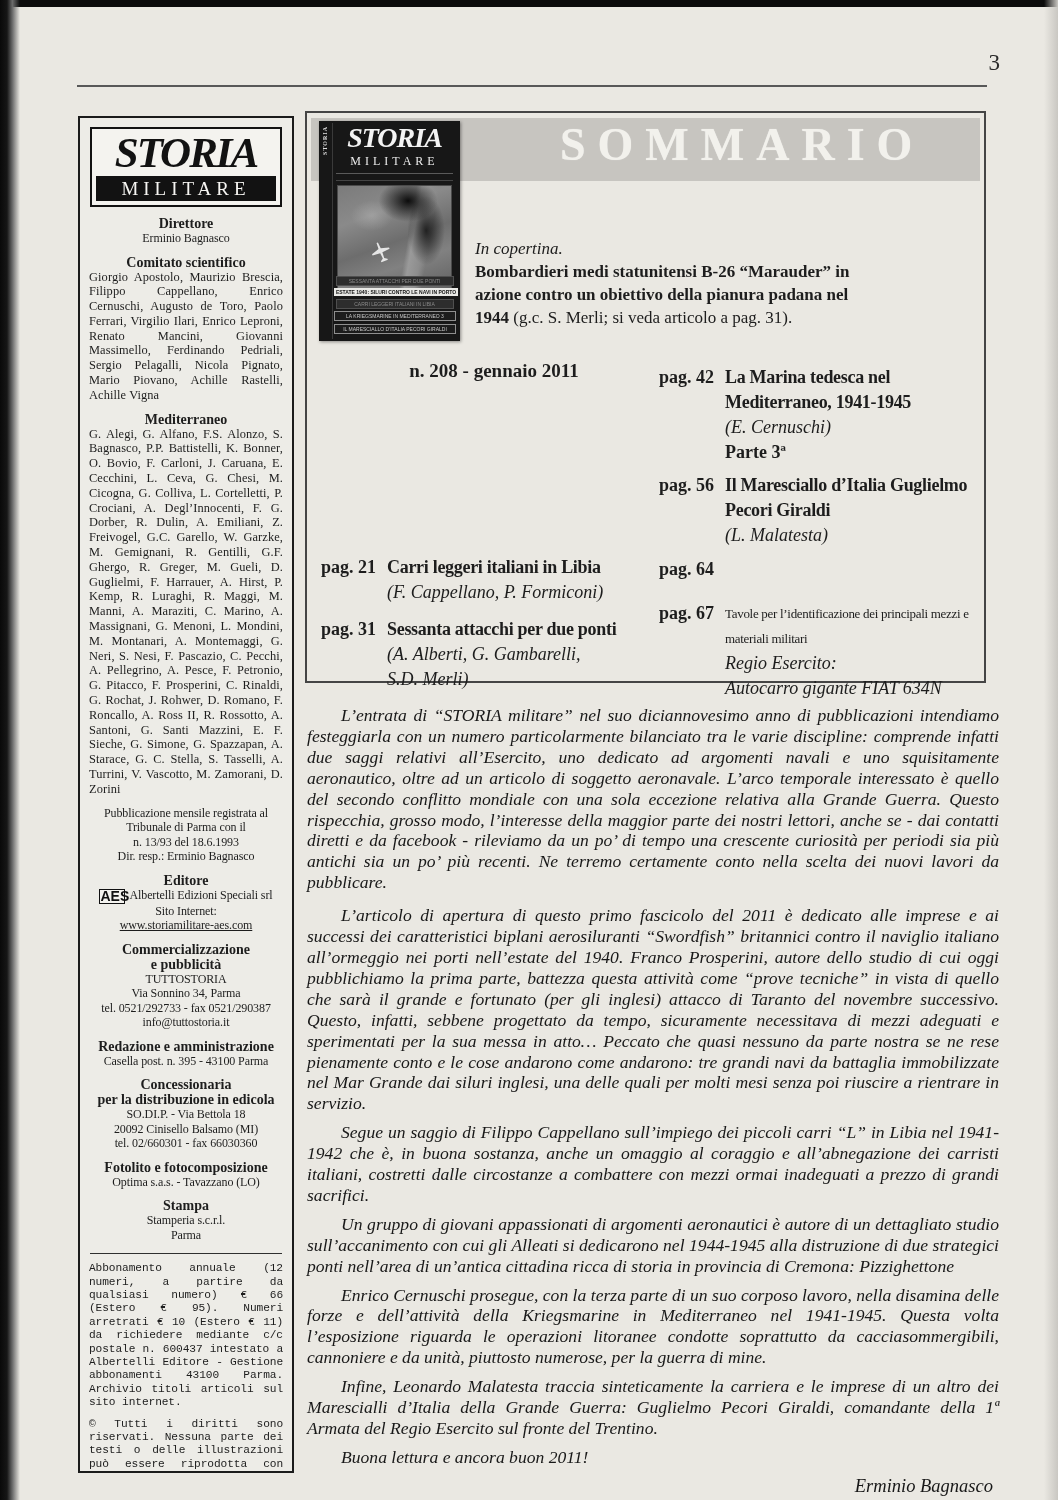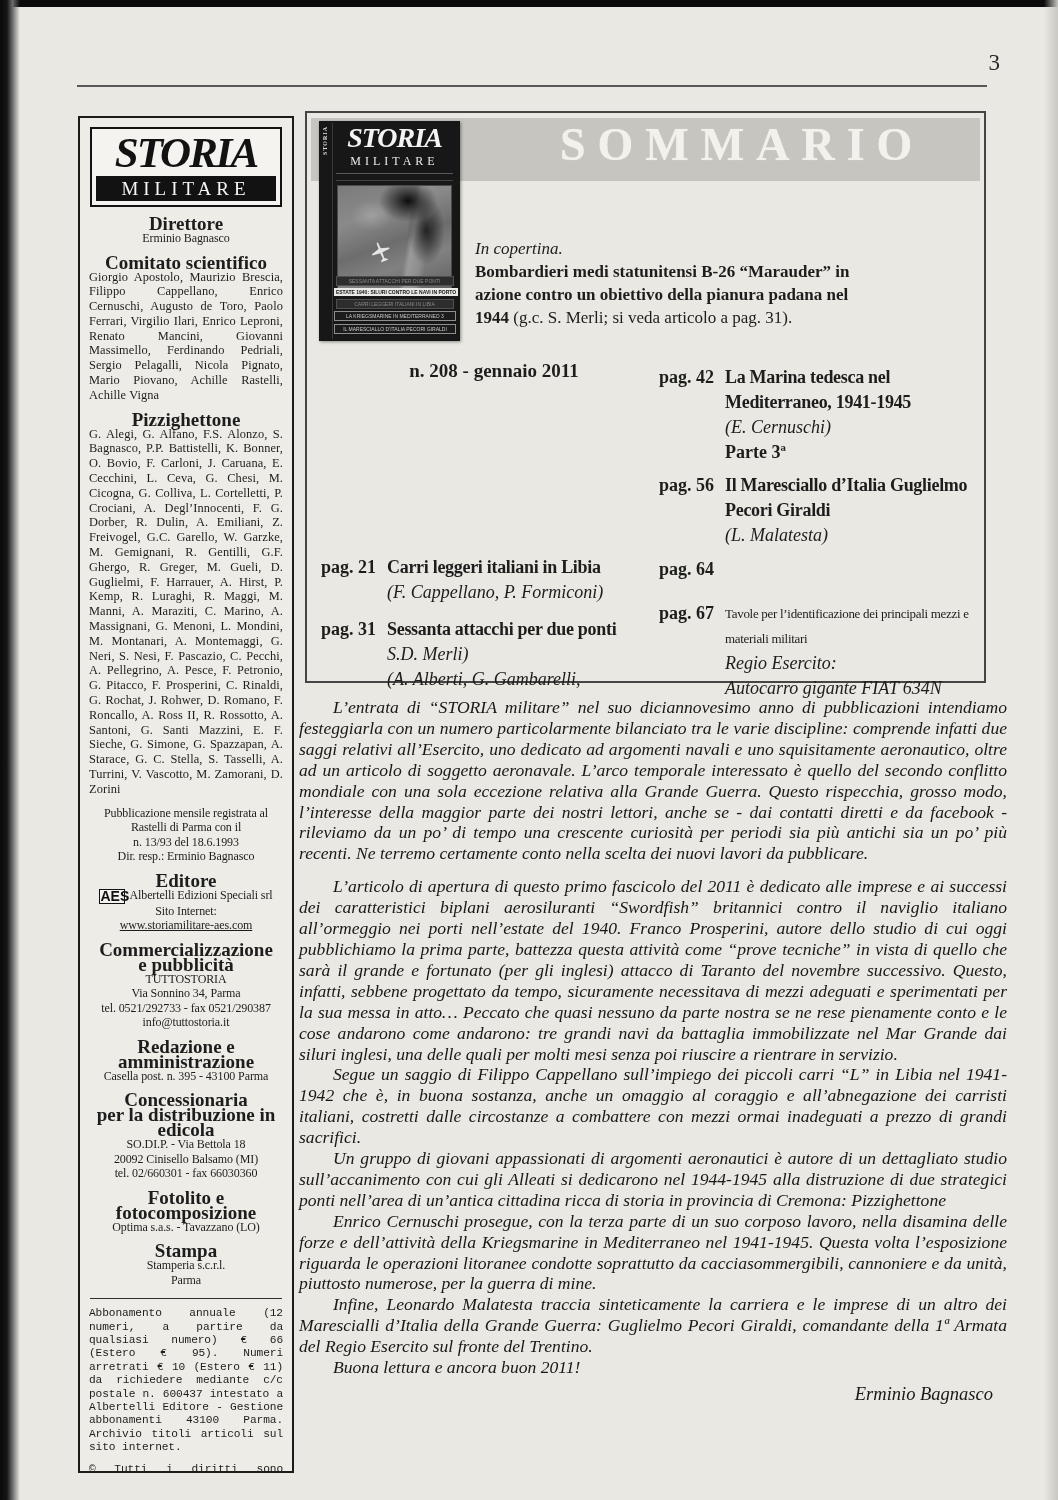--- a/index.html
+++ b/index.html
@@ -14,21 +14,21 @@
   .pagenum{position:absolute;top:50px;left:948px;width:52px;text-align:right;font-size:23px;color:#2a2a2a;}
   .toprule{position:absolute;top:85px;left:77px;width:910px;height:2px;background:#585858;}
 
   
   .sidebar{position:absolute;left:78px;top:116px;width:216px;height:1357px;border:2px solid #1b1b1b;
            box-sizing:border-box;padding:8px 9px;text-align:center;overflow:hidden;background:rgba(255,255,255,0.18);}
   .logo{border:2px solid #121212;margin:1px 1px 8px;background:#f4f3ef;padding-top:1px;}
   .logo-storia{font-weight:bold;font-style:italic;font-size:43px;line-height:46px;letter-spacing:-2px;color:#121212;}
   .logo-band{background:#121212;color:#f6f5f2;font-size:19px;line-height:25px;letter-spacing:5px;margin:0 4px 4px;}
   .sb-block{margin-top:9px;}
-  .sb-h{font-weight:bold;font-size:19px;line-height:15px;}
+  .sb-h{font-weight:bold;font-size:14px;line-height:15px;}
   .sb-line{font-size:12px;line-height:14.5px;letter-spacing:-0.1px;}
   .sb-just{font-size:12.4px;line-height:14.8px;text-align:justify;letter-spacing:0.1px;}
   .sb-url{text-decoration:underline;}
   .aes{display:inline-block;width:24px;height:13px;border:1.5px solid #111;font-family:"Liberation Sans",sans-serif;
        font-size:14px;font-weight:bold;line-height:13px;letter-spacing:0;vertical-align:-2px;margin-right:4px;color:#111;background:#f4f3ef;}
   .sb-rule{border:none;border-top:1.5px solid #2f2f2f;margin:11px 1px 2px;}
   .sb-small{font-size:11.2px;line-height:13.4px;text-align:justify;margin-top:8px;letter-spacing:-0.1px;font-family:Liberation Mono, monospace;}
 
   
   .toc-box{position:absolute;left:305px;top:111px;width:681px;height:572px;border:2px solid #454545;box-sizing:border-box;}
@@ -78,21 +78,21 @@
   .entry .a{font-style:italic;}
   .entry .n{font-weight:bold;}
   .col-l{left:14px;}  .col-l .bd{width:280px;}
   .col-r{left:352px;} .col-r .bd{width:262px;}
   .e4{top:354px;} .e21{top:442px;} .e31{top:504px;}
   .e42{top:252px;} .e56{top:360px;} .e64{top:444px;} .e67{top:488px;}
 
   
   .editorial{position:absolute;left:299px;top:697px;width:708px;font-style:italic;
              font-size:17.6px;line-height:20.9px;text-align:justify;color:#181818;}
-  .editorial p{margin:0;text-indent:34px;}
+  .editorial p{margin:8px;text-indent:34px;}
   .editorial p.gap{margin-top:12px;}
   .signature{text-align:right;padding-right:14px;margin-top:6px;font-size:18.5px;}
 </style>
 </head>
 <body>
 
 <div class="page">
   <div class="edge-top"></div>
   <div class="edge-left"></div>
   <div class="edge-right"></div>
@@ -110,27 +110,27 @@
       <div class="sb-h">Direttore</div>
       <div class="sb-line">Erminio Bagnasco</div>
     </div>
 
     <div class="sb-block">
       <div class="sb-h">Comitato scientifico</div>
       <div class="sb-just">Giorgio Apostolo, Maurizio Brescia, Filippo Cappellano, Enrico Cernuschi, Augusto de Toro, Paolo Ferrari, Virgilio Ilari, Enrico Leproni, Renato Mancini, Giovanni Massimello, Ferdinando Pedriali, Sergio Pelagalli, Nicola Pignato, Mario Piovano, Achille Rastelli, Achille Vigna</div>
     </div>
 
     <div class="sb-block">
-      <div class="sb-h">Pizzighettone</div>
+      <div class="sb-h">Mediterraneo</div>
       <div class="sb-just">G. Alegi, G. Alfano, F.S. Alonzo, S. Bagnasco, P.P. Battistelli, K. Bonner, O. Bovio, F. Carloni, J. Caruana, E. Cecchini, L. Ceva, G. Chesi, M. Cicogna, G. Colliva, L. Cortelletti, P. Crociani, A. Degl’Innocenti, F. G. Dorber, R. Dulin, A. Emiliani, Z. Freivogel, G.C. Garello, W. Garzke, M. Gemignani, R. Gentilli, G.F. Ghergo, R. Greger, M. Gueli, D. Guglielmi, F. Harrauer, A. Hirst, P. Kemp, R. Luraghi, R. Maggi, M. Manni, A. Maraziti, C. Marino, A. Massignani, G. Menoni, L. Mondini, M. Montanari, A. Montemaggi, G. Neri, S. Nesi, F. Pascazio, C. Pecchi, A. Pellegrino, A. Pesce, F. Petronio, G. Pitacco, F. Prosperini, C. Rinaldi, G. Rochat, J. Rohwer, D. Romano, F. Roncallo, A. Ross II, R. Rossotto, A. Santoni, G. Santi Mazzini, E. F. Sieche, G. Simone, G. Spazzapan, A. Starace, G. C. Stella, S. Tasselli, A. Turrini, V. Vascotto, M. Zamorani, D. Zorini</div>
     </div>
 
     <div class="sb-block">
       <div class="sb-line">Pubblicazione mensile registrata al</div>
-      <div class="sb-line">Rastelli di Parma con il</div>
+      <div class="sb-line">Tribunale di Parma con il</div>
       <div class="sb-line">n. 13/93 del 18.6.1993</div>
       <div class="sb-line">Dir. resp.: Erminio Bagnasco</div>
     </div>
 
     <div class="sb-block">
       <div class="sb-h">Editore</div>
       <div class="sb-line"><span class="aes">AES</span><span>Albertelli Edizioni Speciali srl</span></div>
       <div class="sb-line">Sito Internet:</div>
       <div class="sb-line sb-url">www.storiamilitare-aes.com</div>
     </div>
@@ -210,22 +210,22 @@
       <div class="pg">pag. 21</div>
       <div class="bd">
         <div class="t">Carri leggeri italiani in Libia</div>
         <div class="a">(F. Cappellano, P. Formiconi)</div>
       </div>
     </div>
     <div class="entry col-l e31">
       <div class="pg">pag. 31</div>
       <div class="bd">
         <div class="t">Sessanta attacchi per due ponti</div>
+        <div class="a">(A. Alberti, G. Gambarelli,</div>
         <div class="a">S.D. Merli)</div>
-        <div class="a">(A. Alberti, G. Gambarelli,</div>
       </div>
     </div>
 
     <div class="entry col-r e42">
       <div class="pg">pag. 42</div>
       <div class="bd">
         <div class="t">La Marina tedesca nel Mediterraneo, 1941-1945</div>
         <div class="a">(E. Cernuschi)</div>
         <div class="n">Parte 3ª</div>
       </div>

